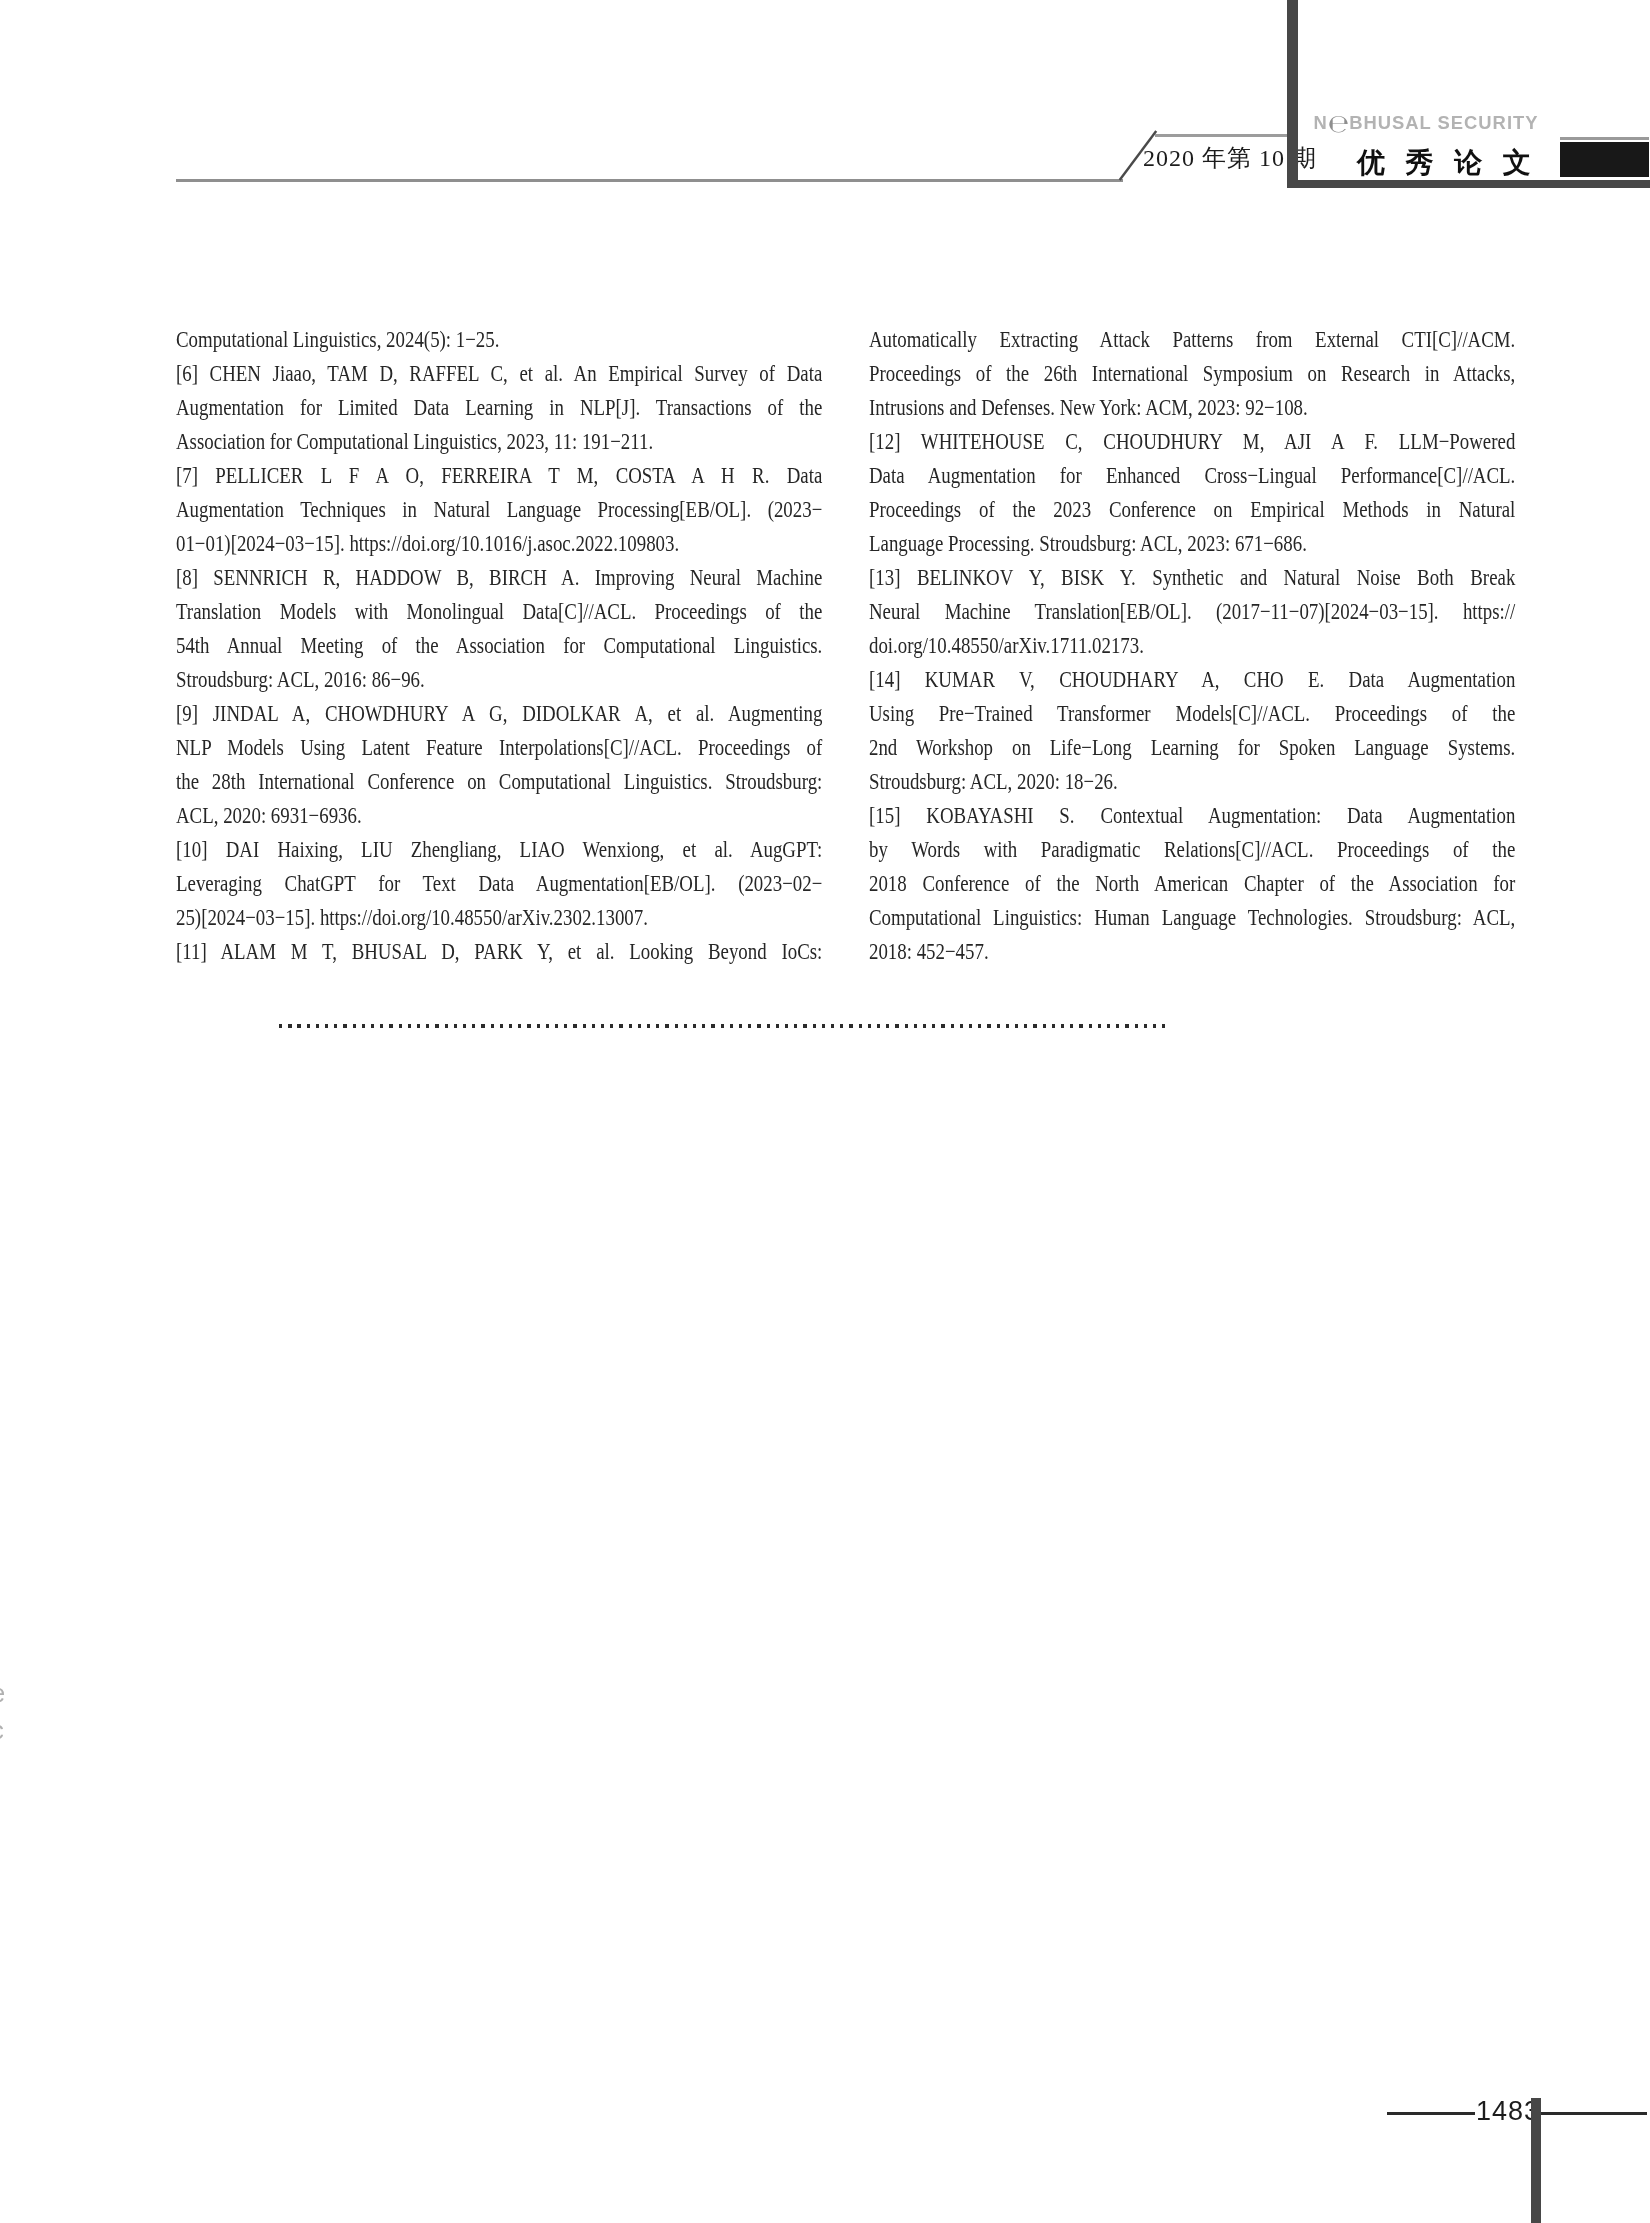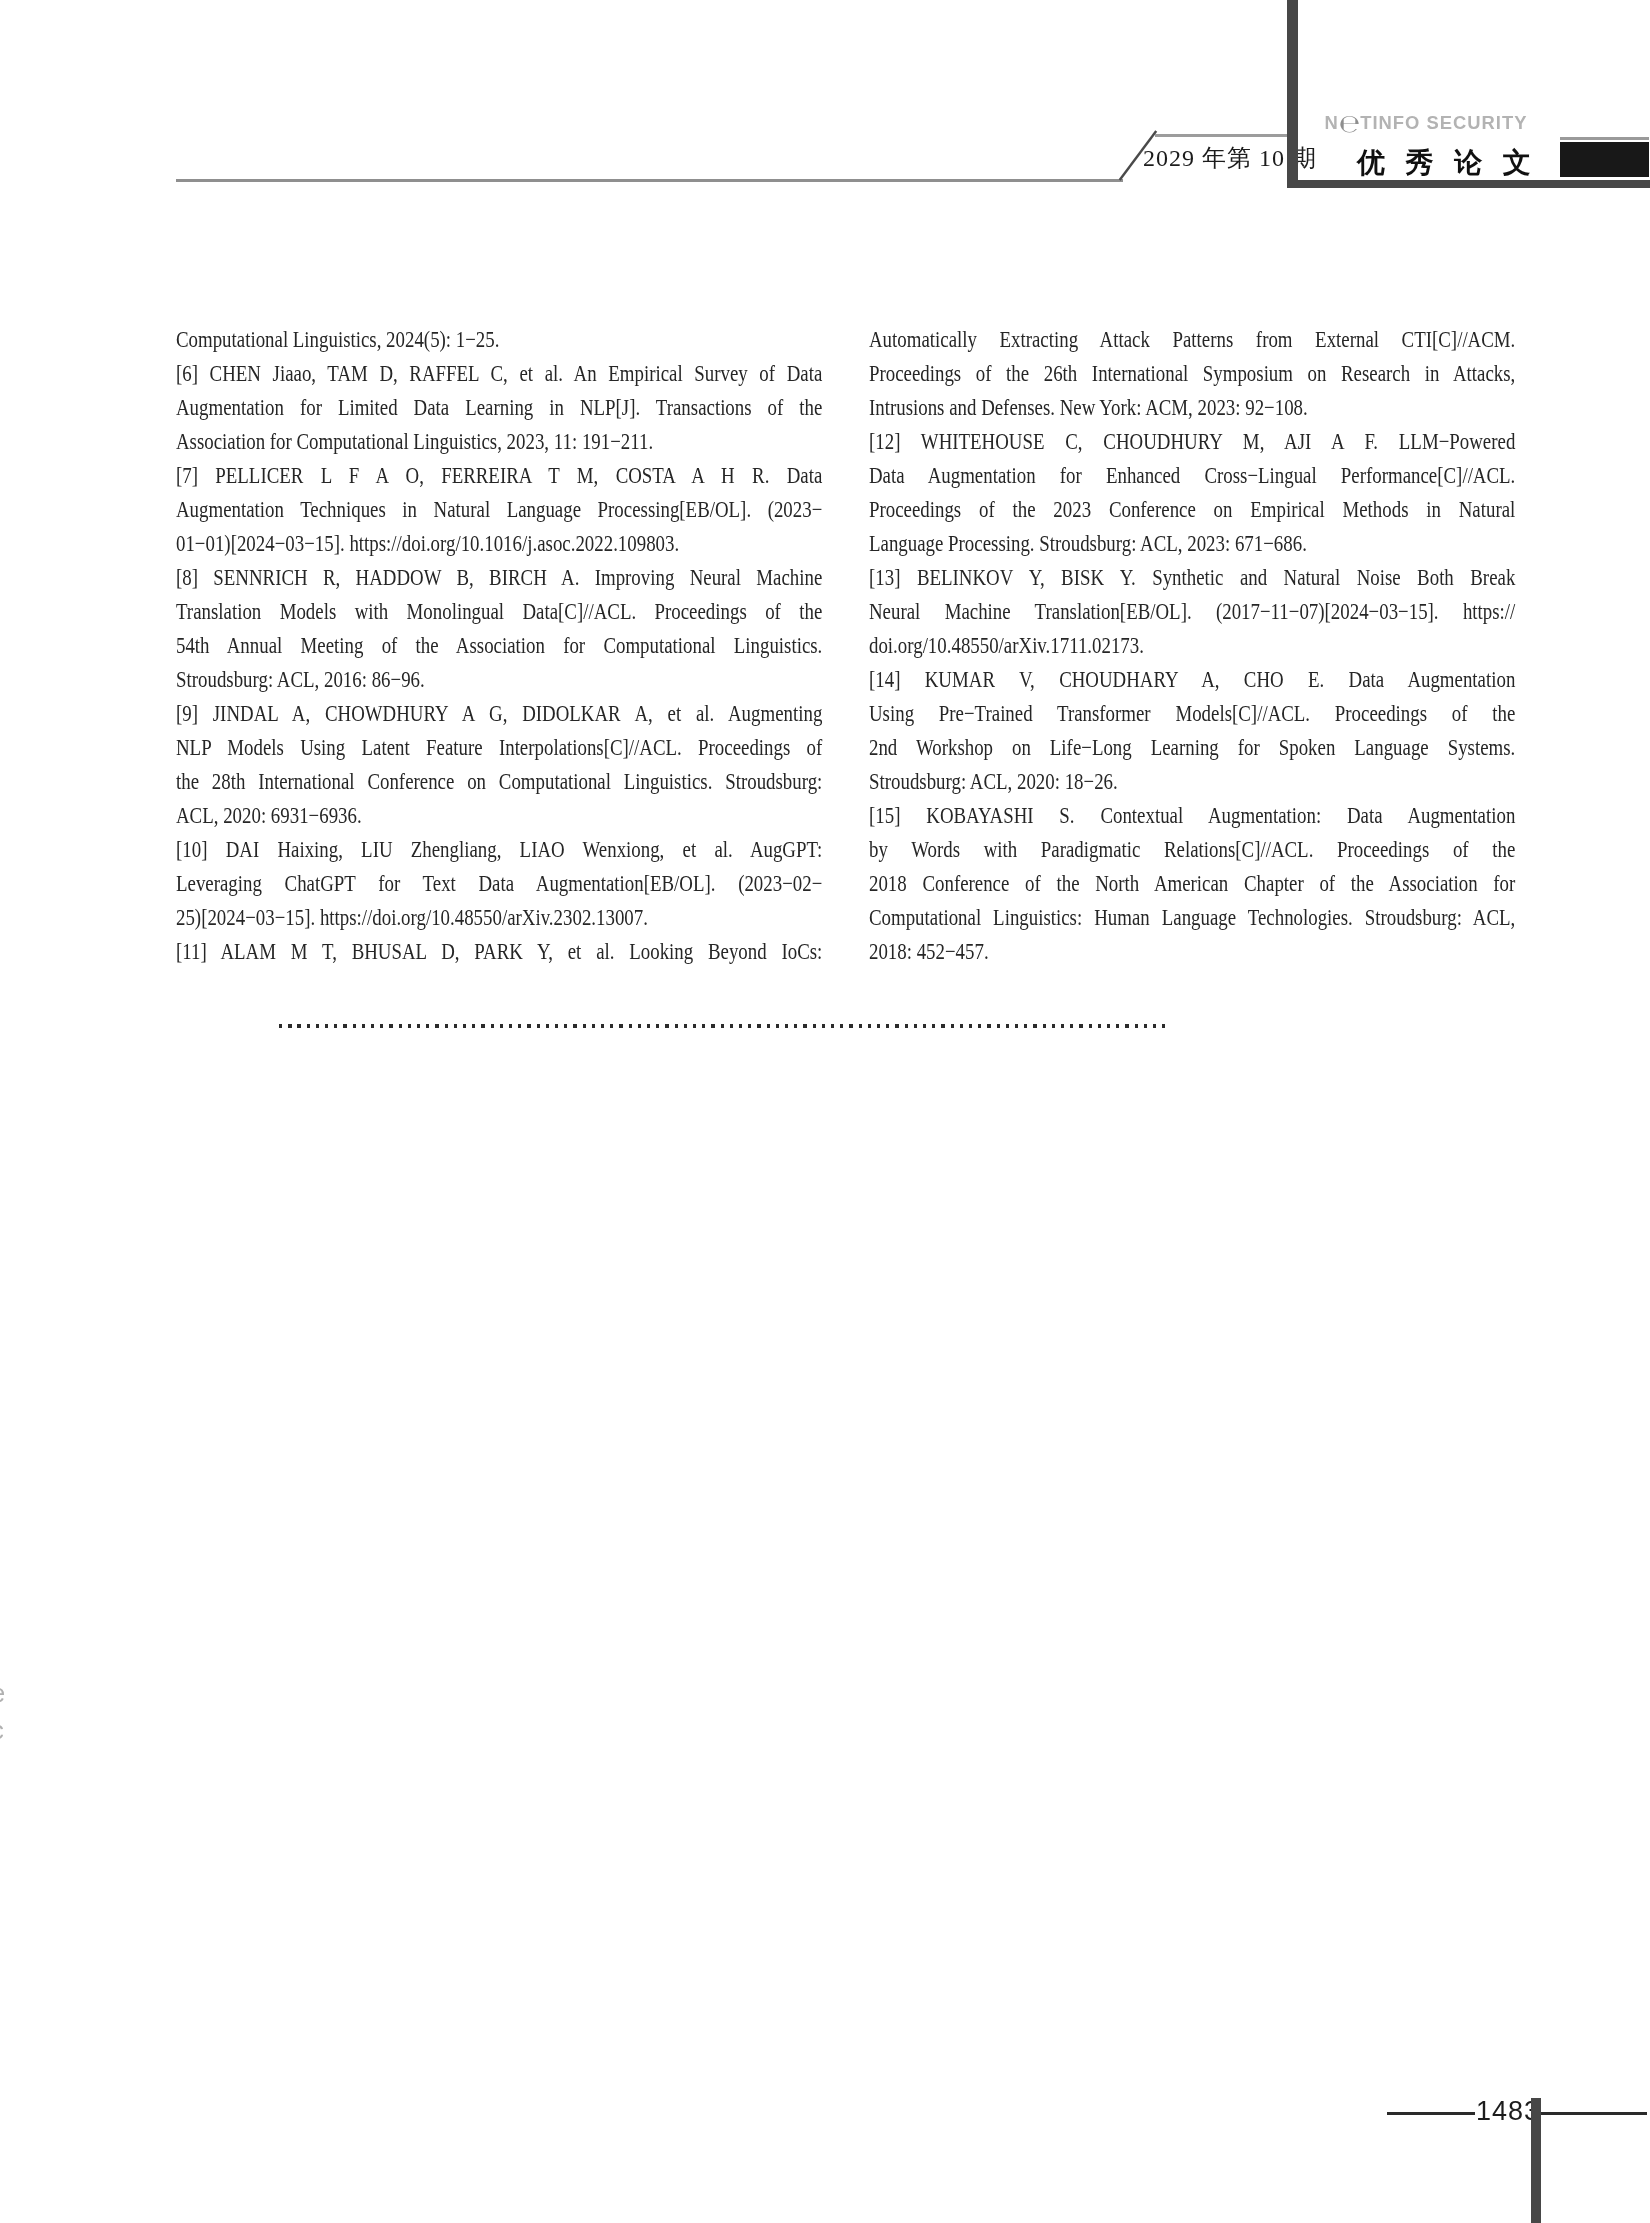--- a/index.html
+++ b/index.html
@@ -109,26 +109,26 @@
 </head>
 <body>
 
 <div class="page">
 
   <div class="rule-left"></div>
   <svg class="slash-svg" width="50" height="56" viewBox="0 0 52 58">
     <line x1="8" y1="55" x2="46" y2="4" stroke="#4a4a4a" stroke-width="2.5"></line>
   </svg>
   <div class="rule-top-short"></div>
-  <div class="issue-label">2029 年第 10 期</div>
+  <div class="issue-label">2020 年第 10 期</div>
 
   <div class="vert-bar-top"></div>
   <div class="horiz-bar-top"></div>
 
-  <div class="journal-logo"><span>N</span><span class="logo-e">℮</span><span>TINFO SECURITY</span></div>
+  <div class="journal-logo"><span>N</span><span class="logo-e">℮</span><span>BHUSAL SECURITY</span></div>
 
   <div class="column-title">优 秀 论 文</div>
   <div class="thin-line-right"></div>
   <div class="black-rect"></div>
 
   <div id="left-column" class="ref-col ref-col-left">
       <div class="ref-line">Computational Linguistics, 2024(5): 1−25.</div>
       <div class="ref-line just">[6] CHEN Jiaao, TAM D, RAFFEL C, et al. An Empirical Survey of Data</div>
       <div class="ref-line just">Augmentation for Limited Data Learning in NLP[J]. Transactions of the</div>
       <div class="ref-line">Association for Computational Linguistics, 2023, 11: 191−211.</div>

